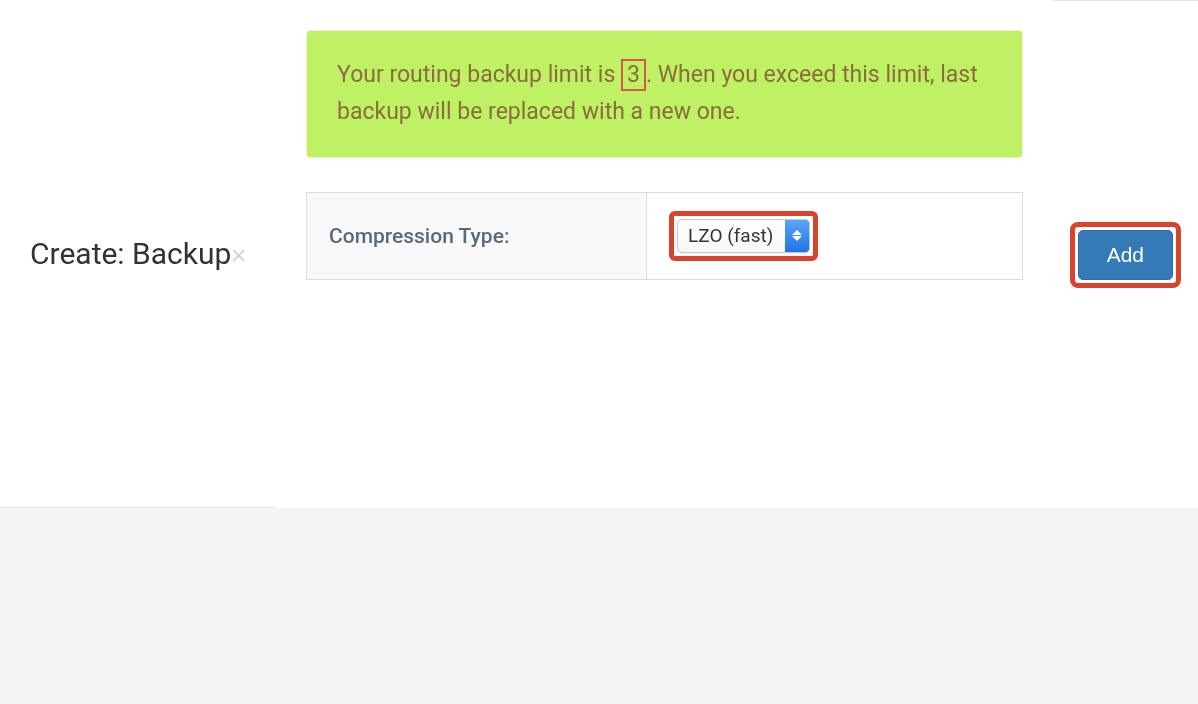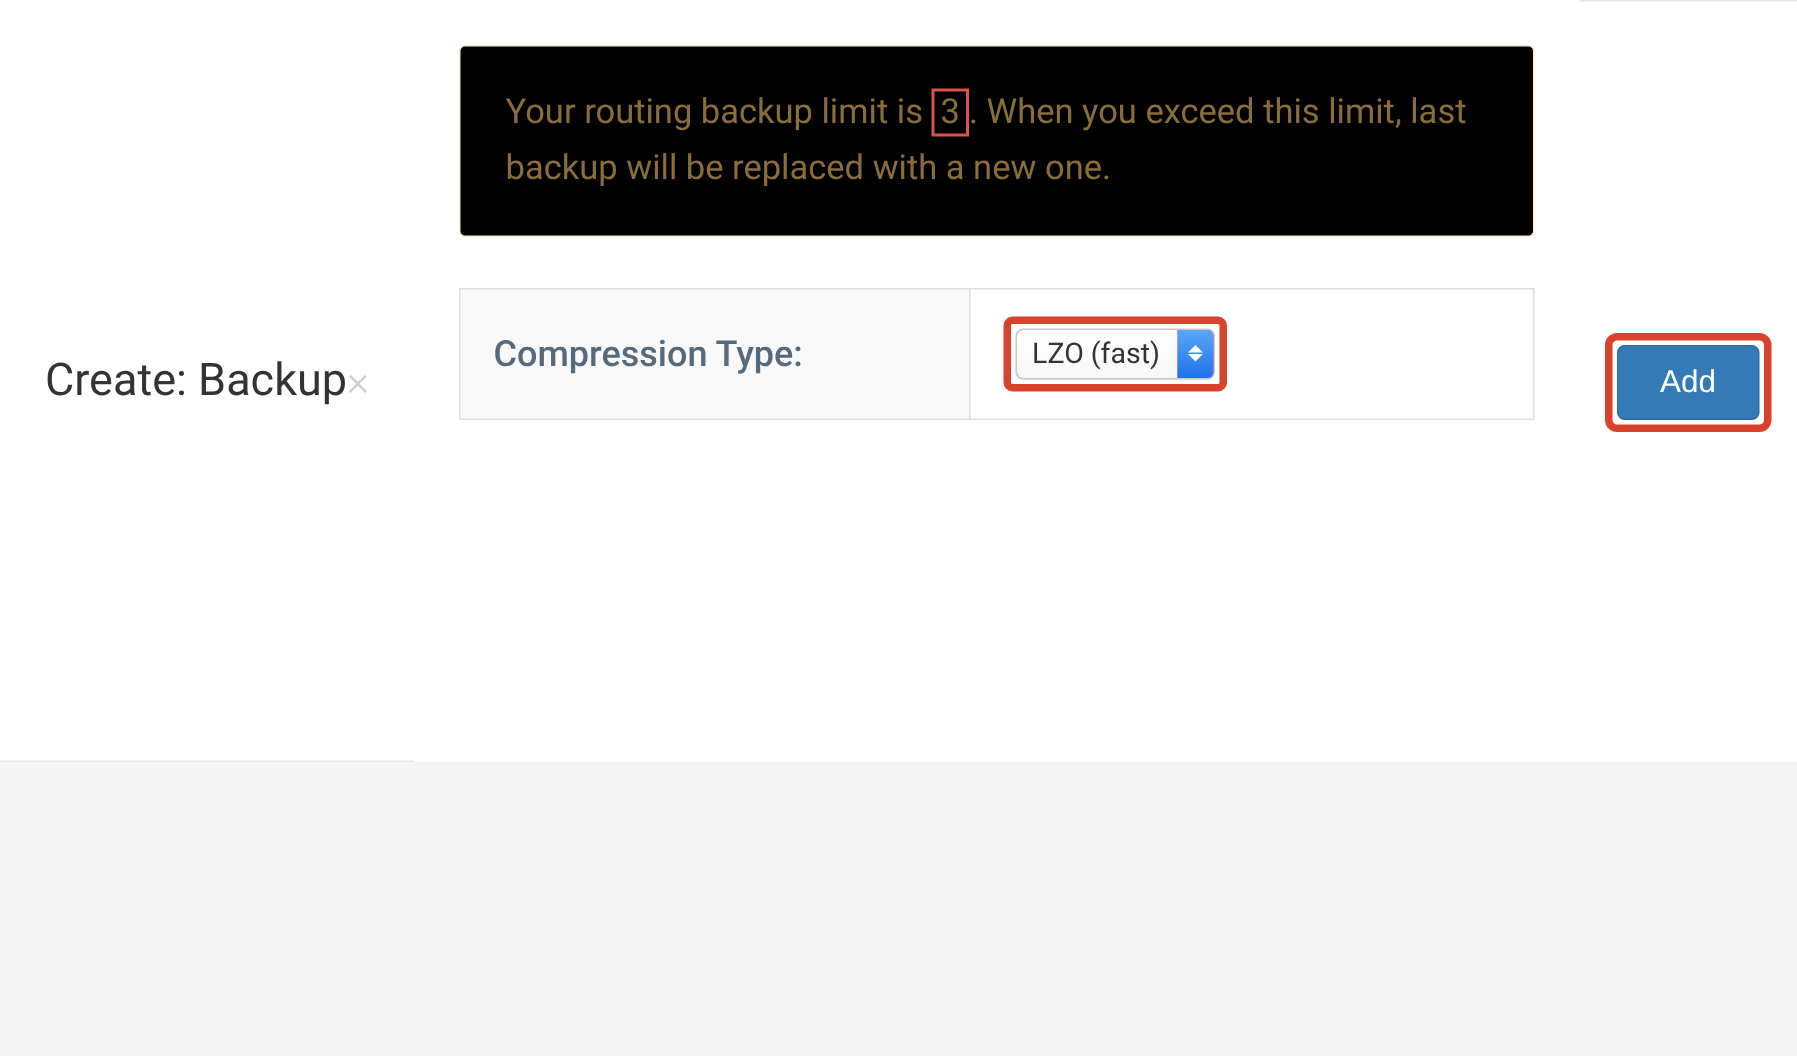--- a/index.html
+++ b/index.html
@@ -33,21 +33,21 @@
   color: #ccc;
   cursor: pointer;
   line-height: 1;
   font-weight: 300;
 }
 .modal-body {
   padding: 30px;
   flex: 1;
 }
 .alert-warning {
-  background: #000000;
+  background: #bef264;
   border: 1px solid #faebcc;
   color: #8a6d3b;
   padding: 26px 30px;
   border-radius: 4px;
   font-size: 23px;
   line-height: 1.6;
   margin-bottom: 34px;
 }
 .limit-number {
   border: 2px solid #d9534f;
@@ -62,21 +62,21 @@
 }
 .form-table td {
   border: 1px solid #ddd;
   padding: 18px 22px;
   vertical-align: middle;
 }
 .form-table td.label-cell {
   background: #f9f9f9;
   width: 340px;
   color: #556b7d;
-  font-size: 24px;
+  font-size: 21px;
   font-weight: 500;
 }
 .select-highlight {
   border: 5px solid #d9422d;
   border-radius: 6px;
   display: inline-block;
   padding: 3px;
 }
 .select-control {
   display: inline-flex;

